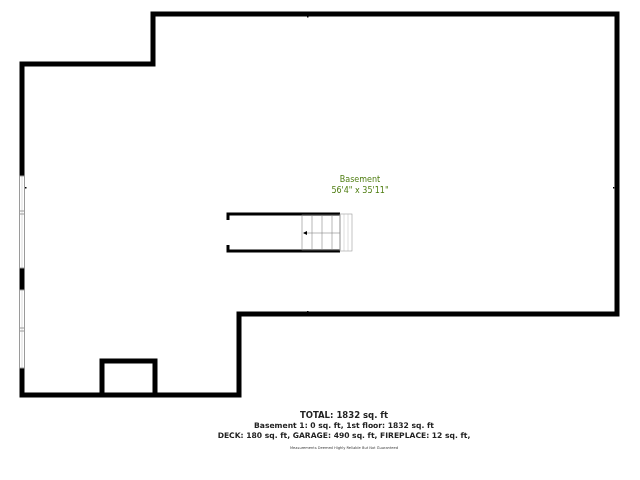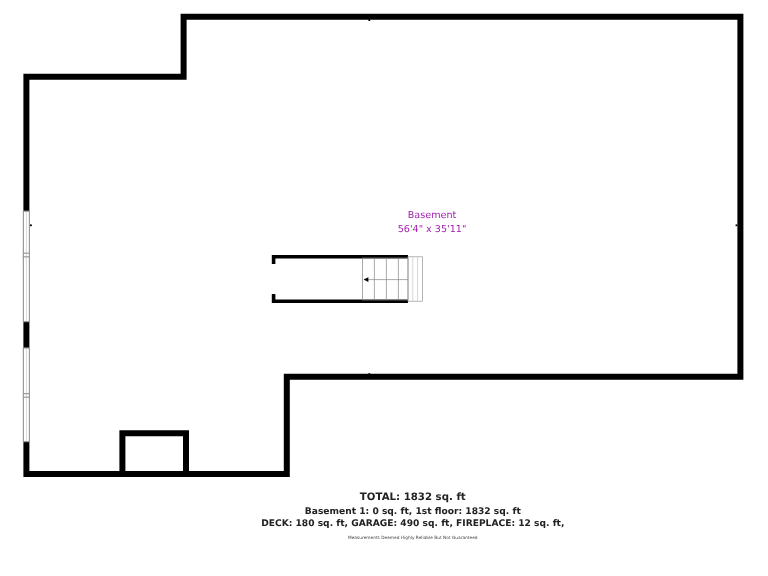--- a/index.html
+++ b/index.html
@@ -1,18 +1,18 @@
 <!DOCTYPE html>
 <html><head>
   <meta charset="utf-8">
   <style>
     html, body { margin: 0; padding: 0; background: #ffffff; }
     body { width: 640px; height: 480px; position: relative; overflow: hidden; font-family: "DejaVu Sans", sans-serif; }
     svg.plan { position: absolute; left: 0; top: 0; }
-    .room-label { position: absolute; left: 290px; top: 174px; width: 140px; text-align: center; color: #a21caf; }
+    .room-label { position: absolute; left: 290px; top: 174px; width: 140px; text-align: center; color: #4d7c0f; }
     .room-name { font-size: 8px; line-height: 11px; }
     .room-dim { font-size: 8px; line-height: 11px; }
     .summary { position: absolute; left: 0; top: 410px; width: 640px; text-align: center; color: #222; padding-left: 24px; }
     .total { font-size: 8.5px; font-weight: bold; line-height: 11px; }
     .line { font-size: 7.6px; line-height: 10px; font-weight: bold; }
     .disclaimer { font-size: 3.6px; line-height: 6px; margin-top: 4px; color: #444; }
   </style>
 </head>
 <body>
 

